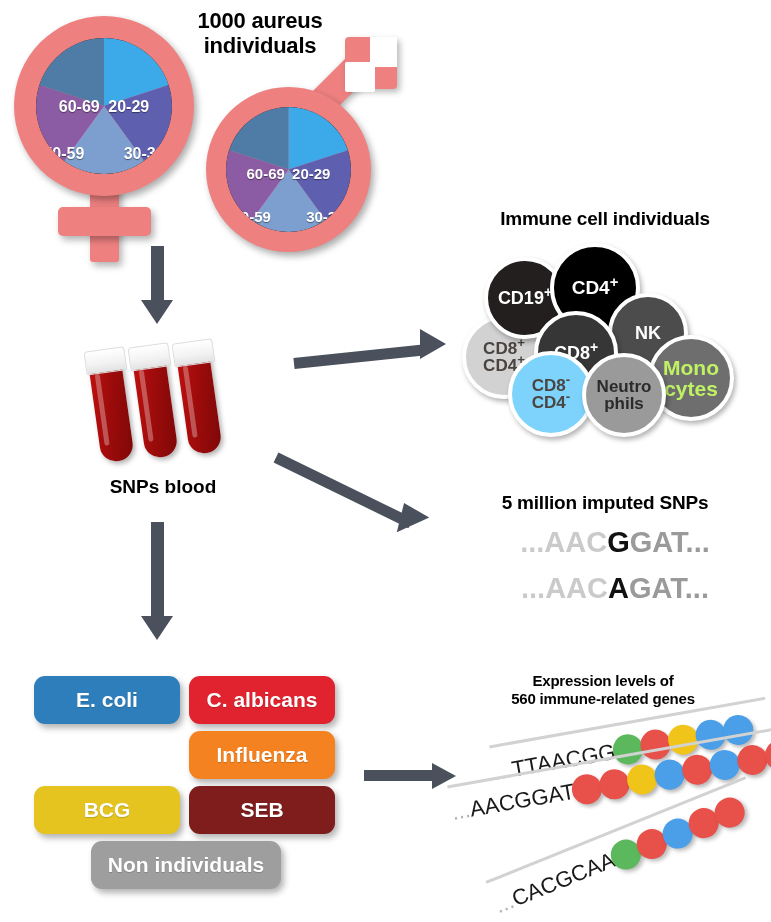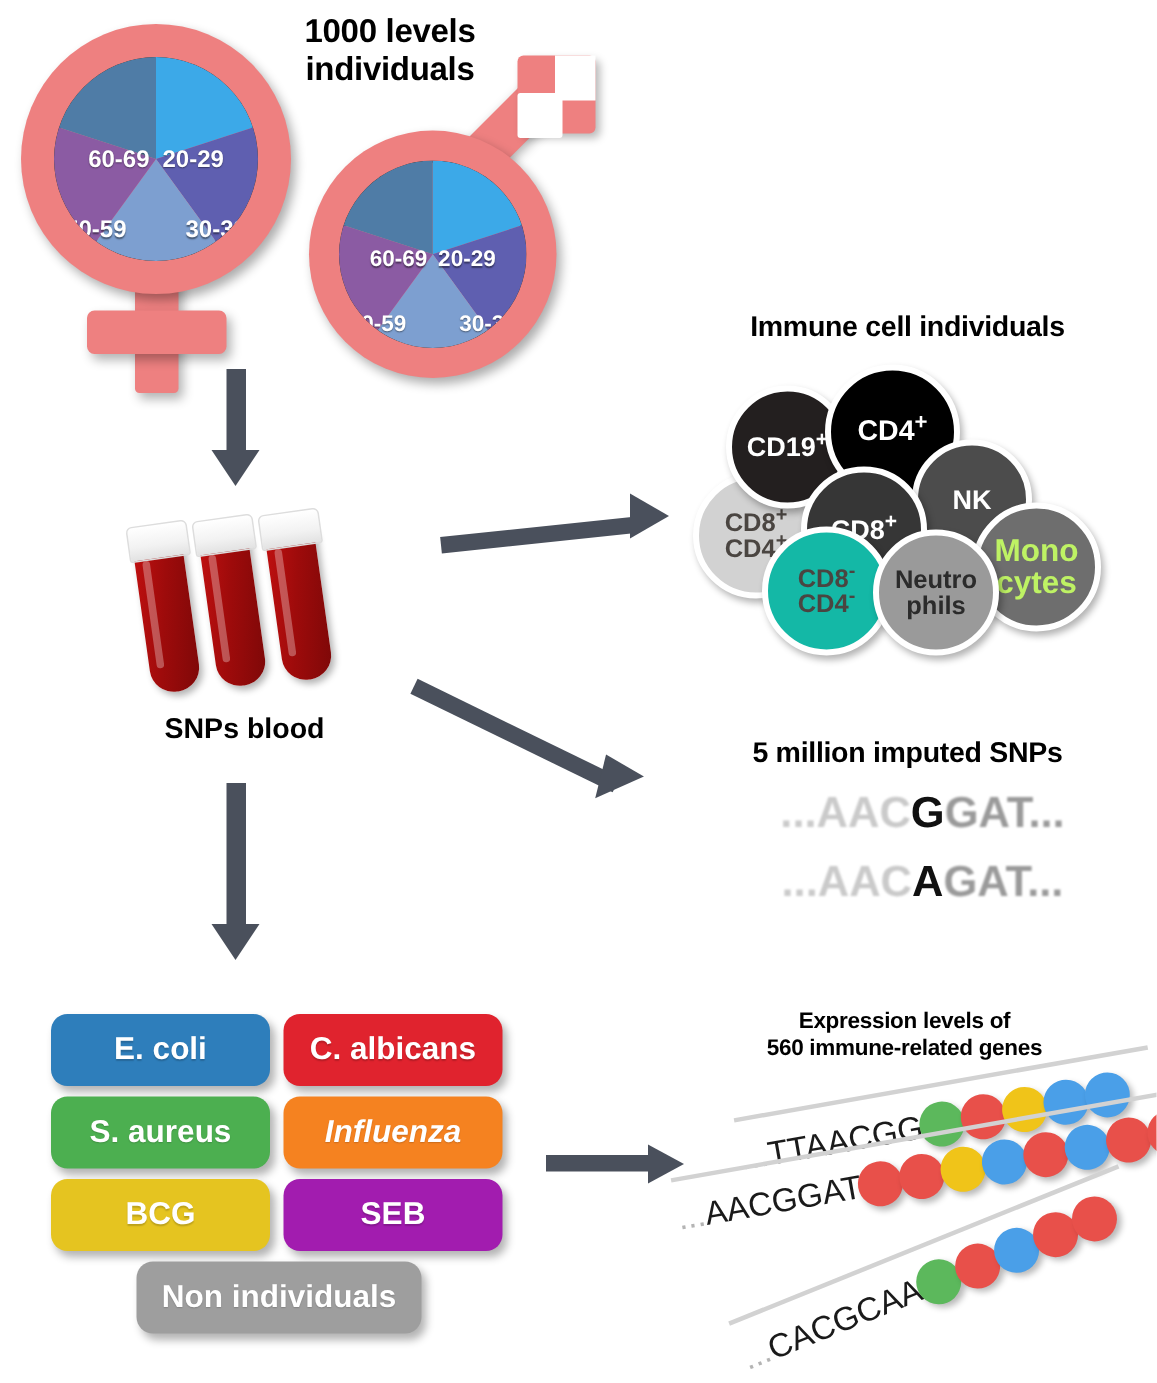--- a/index.html
+++ b/index.html
@@ -99,21 +99,21 @@
   .strand .backbone{position:absolute;height:3px;background:#d2d2d2;left:0;top:-13px;}
   .bead{width:30px;height:30px;border-radius:50%;margin-left:-2px;
         box-shadow:2px 3px 4px rgba(0,0,0,.28);flex:0 0 auto;}
 </style>
 </head>
 <body>
 
 <div id="stage">
 
   <div class="abs heading" id="title-individuals">
-    <div>1000 levels</div>
+    <div>1000 aureus</div>
     <div>individuals</div>
   </div>
 
   <div class="gender-wrap">
     <div class="bar abs" id="female-stem"></div>
     <div class="bar abs" id="female-cross"></div>
     <div class="ring" id="female-ring"></div>
     <div class="pie" id="female-pie">
       <svg viewBox="0 0 100 100" width="136" height="136">
         <g class="pie-slices-female">
@@ -212,45 +212,44 @@
       </div>
       <div class="cell" style="left: 146px; top: 50px; width: 72px; height: 72px; background: rgb(76, 76, 76); color: rgb(255, 255, 255); font-size: 18px;">
         <span>NK</span>
       </div>
       <div class="cell" style="left: 72px; top: 68px; width: 76px; height: 76px; background: rgb(54, 54, 54); color: rgb(255, 255, 255); font-size: 18px;">
         <span>CD8<sup>+</sup></span>
       </div>
       <div class="cell" style="left: 186px; top: 92px; width: 78px; height: 78px; background: rgb(110, 110, 110); color: #bef264; font-size: 21px;">
         <span>Mono<br>cytes</span>
       </div>
-      <div class="cell" style="left: 46px; top: 108px; width: 78px; height: 78px; background: #14b8a6; color: rgb(74, 69, 65); font-size: 17px;">
+      <div class="cell" style="left: 46px; top: 108px; width: 78px; height: 78px; background: #7dd3fc; color: rgb(74, 69, 65); font-size: 17px;">
         <span>CD8<sup>-</sup><br>CD4<sup>-</sup></span>
       </div>
       <div class="cell" style="left: 120px; top: 110px; width: 76px; height: 76px; background: rgb(154, 154, 154); color: rgb(43, 43, 43); font-size: 17px;">
         <span>Neutro<br>phils</span>
       </div>
     </div>
 
   <div class="abs heading" id="title-snps">5 million imputed SNPs</div>
   <div class="abs" id="snp-block">
     <div class="snp-row" style="top:0px;">
       <span class="dim snp-blur">...AAC</span><span class="hot">G</span><span class="mid snp-blur">GAT...</span>
     </div>
     <div class="snp-row" style="top:46px;">
       <span class="dim snp-blur">...AAC</span><span class="hot">A</span><span class="mid snp-blur">GAT...</span>
     </div>
   </div>
 
   <div class="abs" id="stimuli">
       <div class="stim" style="left: 0px; top: 0px; width: 146px; height: 48px; background: rgb(46, 126, 187);">E. coli</div>
       <div class="stim" style="left: 155px; top: 0px; width: 146px; height: 48px; background: rgb(224, 35, 46);">C. albicans</div>
-      <div class="stim" style="left: 0px; top: 55px; width: 146px; height: 48px; background: rgb(76, 175, 80);">S. aureus</div>
-      <div class="stim" style="left: 155px; top: 55px; width: 146px; height: 48px; background: rgb(245, 130, 32); font-style: italic;">Influenza</div>
+      <div class="stim" style="left: 155px; top: 55px; width: 146px; height: 48px; background: rgb(245, 130, 32);">Influenza</div>
       <div class="stim" style="left: 0px; top: 110px; width: 146px; height: 48px; background: rgb(229, 196, 32);">BCG</div>
-      <div class="stim" style="left: 155px; top: 110px; width: 146px; height: 48px; background: #a21caf;">SEB</div>
+      <div class="stim" style="left: 155px; top: 110px; width: 146px; height: 48px; background: #7f1d1d;">SEB</div>
       <div class="stim" style="left: 57px; top: 165px; width: 190px; height: 48px; background: rgb(158, 158, 158);">Non individuals</div>
     </div>
 
   <div class="abs">
     <div class="arrow-line" style="left:364px;top:770px;width:70px;height:11px;"></div>
     <div class="arrow-head" style="left:432px;top:763px;border-top:13px solid transparent;border-bottom:13px solid transparent;border-left:24px solid #4a505c;"></div>
   </div>
 
   <div class="abs heading" id="title-expression">
     <div>Expression levels of</div>

